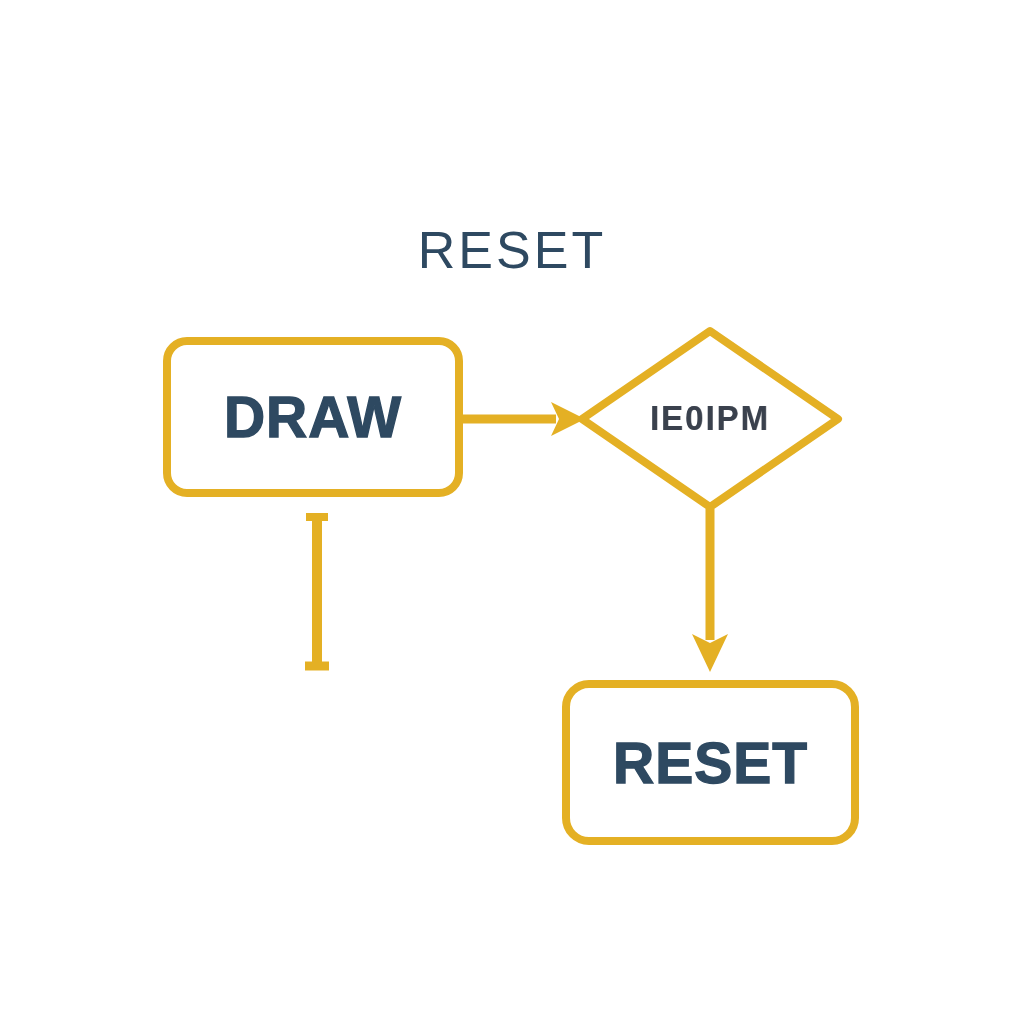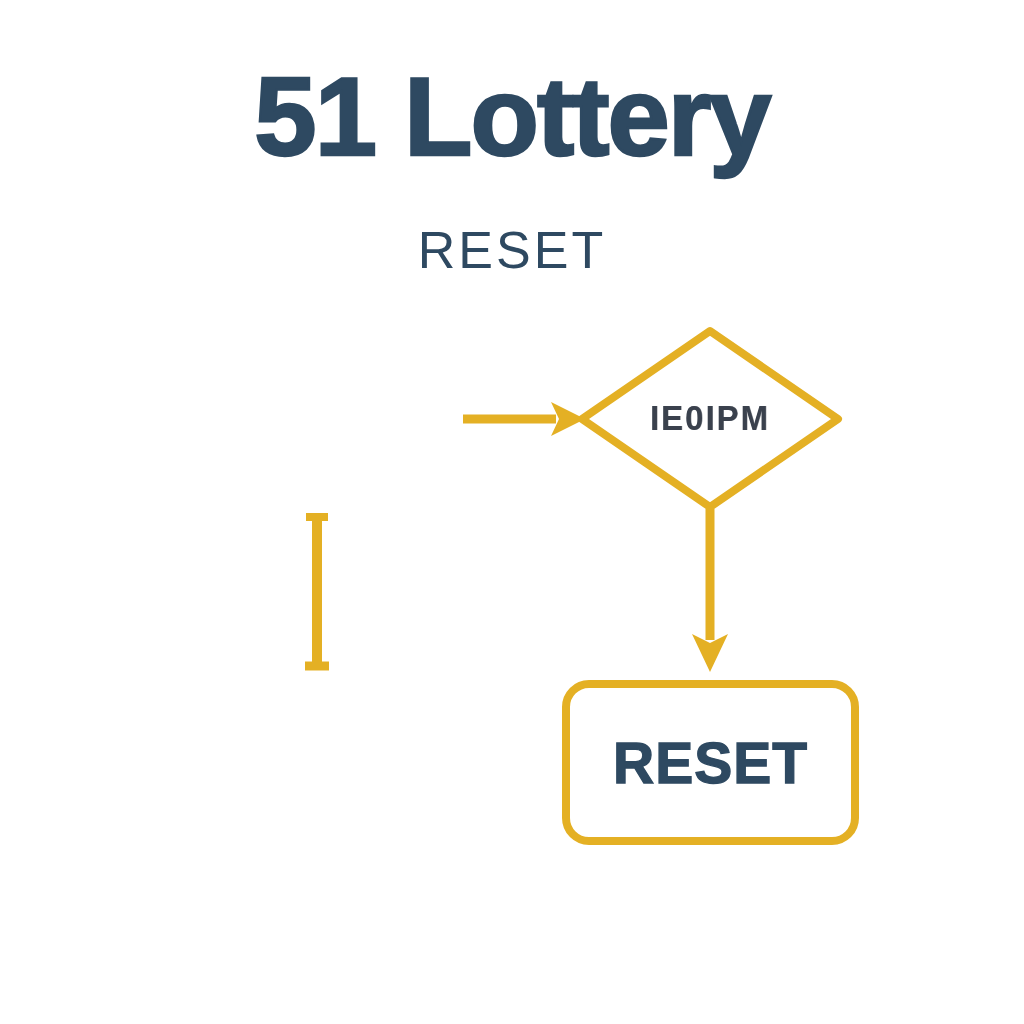--- a/index.html
+++ b/index.html
@@ -79,38 +79,40 @@
     color: #3A414D;
     transform: scaleY(1.08);
     text-shadow: 0.5px 0.5px 0 rgba(58,65,77,0.55);
   }
 </style>
 </head>
 <body>
 
 <div class="canvas">
 
-  <div class="title">51 Lottery</div>
   <div class="subtitle">RESET</div>
 
   <svg class="overlay" viewBox="0 0 1024 1024" xmlns="http://www.w3.org/2000/svg">
 
     <path d="M463 419 H556" stroke="#E4B024" stroke-width="9" fill="none"></path>
     <path d="M585 419 L551 402 L559 419 L551 436 Z" fill="#E4B024"></path>
 
     <polygon points="710,331 838,419 710,507 582,419" fill="#ffffff" stroke="#E4B024" stroke-width="8" stroke-linejoin="round"></polygon>
 
     <path d="M710 509 V640" stroke="#E4B024" stroke-width="9" fill="none"></path>
     <path d="M710 672 L692 634 L710 643 L728 634 Z" fill="#E4B024"></path>
 
     <path d="M317 517 V668" stroke="#E4B024" stroke-width="10" fill="none"></path>
     <path d="M306 517 H328" stroke="#E4B024" stroke-width="8" fill="none"></path>
     <path d="M305 666 H329" stroke="#E4B024" stroke-width="9" fill="none"></path>
   </svg>
 
+  <div class="node node-draw">
+    <span class="node-label">DRAW</span>
+  </div>
 
   <div class="diamond-label">IE0IPM</div>
 
 
   <div class="node node-reset">
     <span class="node-label">RESET</span>
   </div>
 
 </div>
 

